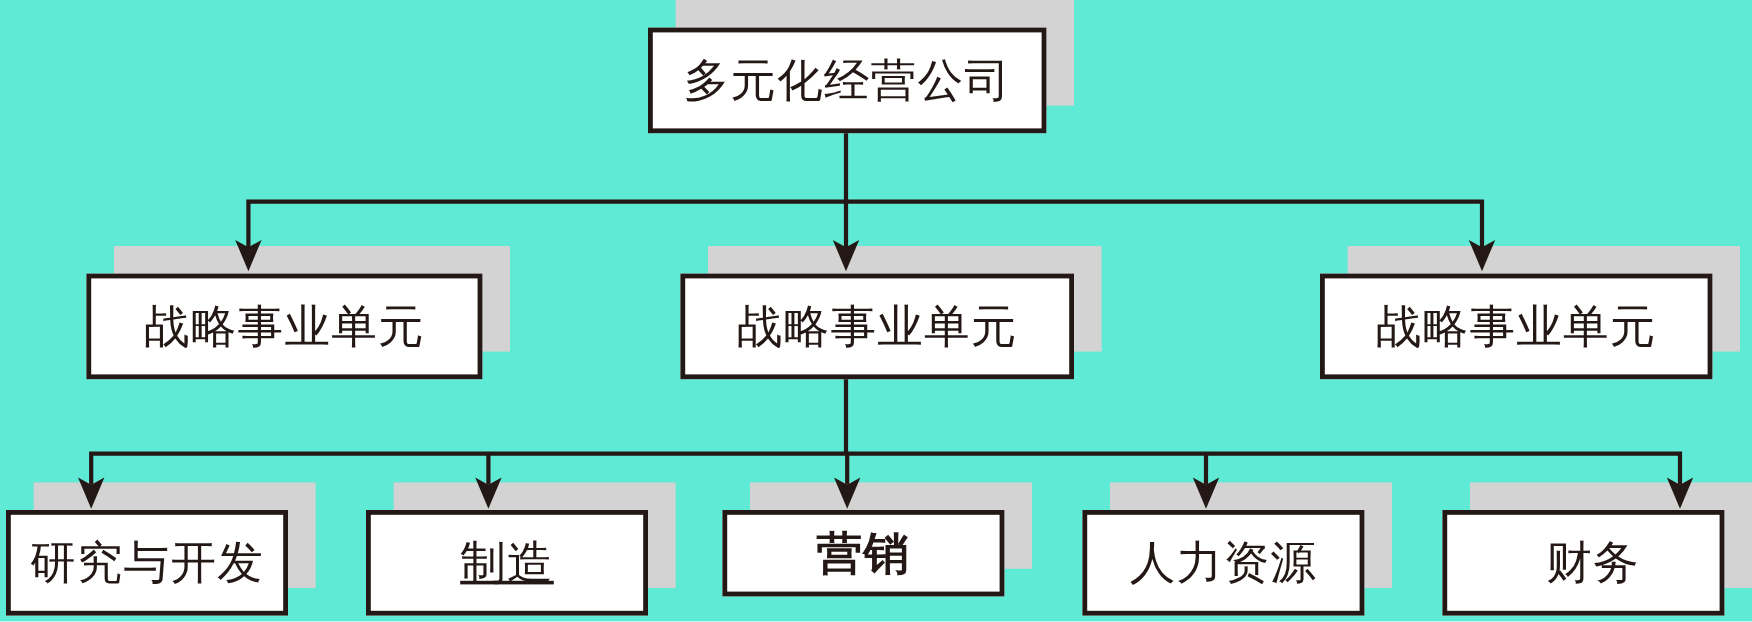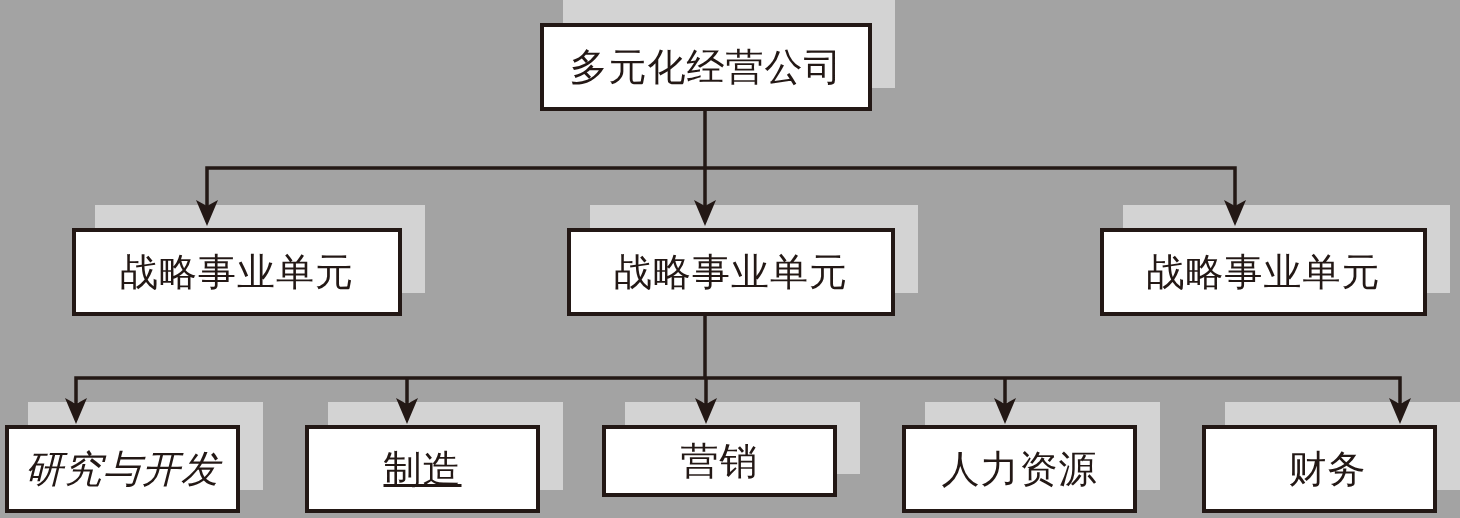--- a/index.html
+++ b/index.html
@@ -5,21 +5,21 @@
   html, body {
     margin: 0;
     padding: 0;
     background: #ffffff;
   }
   .page {
     position: relative;
     z-index: 0;
     width: 1460px;
     height: 518px;
-    background: #a3a3a3;
+    background: #5eead4;
     overflow: hidden;
     font-family: "Liberation Serif", serif;
   }
   svg.connectors {
     position: absolute;
     left: 0;
     top: 0;
     width: 1460px;
     height: 518px;
   }
@@ -46,23 +46,23 @@
     background: #d3d3d3;
   }
   .node .label {
     position: relative;
   }
   
   .n-root { left: 540px;  top: 23px;  width: 332px; height: 88px; }
   .n-sbu1 { left: 72px;   top: 228px; width: 330px; height: 88px; }
   .n-sbu2 { left: 567px;  top: 228px; width: 328px; height: 88px; }
   .n-sbu3 { left: 1100px; top: 228px; width: 327px; height: 88px; }
-  .n-d1   { left: 5px;    top: 425px; width: 235px; height: 88px; font-style: italic; }
+  .n-d1   { left: 5px;    top: 425px; width: 235px; height: 88px; }
   .n-d2   { left: 305px;  top: 425px; width: 235px; height: 88px; text-decoration: underline; }
-  .n-d3   { left: 602px;  top: 425px; width: 235px; height: 72px; }
+  .n-d3   { left: 602px;  top: 425px; width: 235px; height: 72px; font-weight: bold; }
   .n-d4   { left: 902px;  top: 425px; width: 235px; height: 88px; text-align: right; }
   .n-d5   { left: 1202px; top: 425px; width: 235px; height: 88px; padding-left: 16px; }
 </style>
 </head>
 <body>
 
 <div class="page">
 
   <svg class="connectors" viewBox="0 0 1460 518" xmlns="http://www.w3.org/2000/svg">
 

